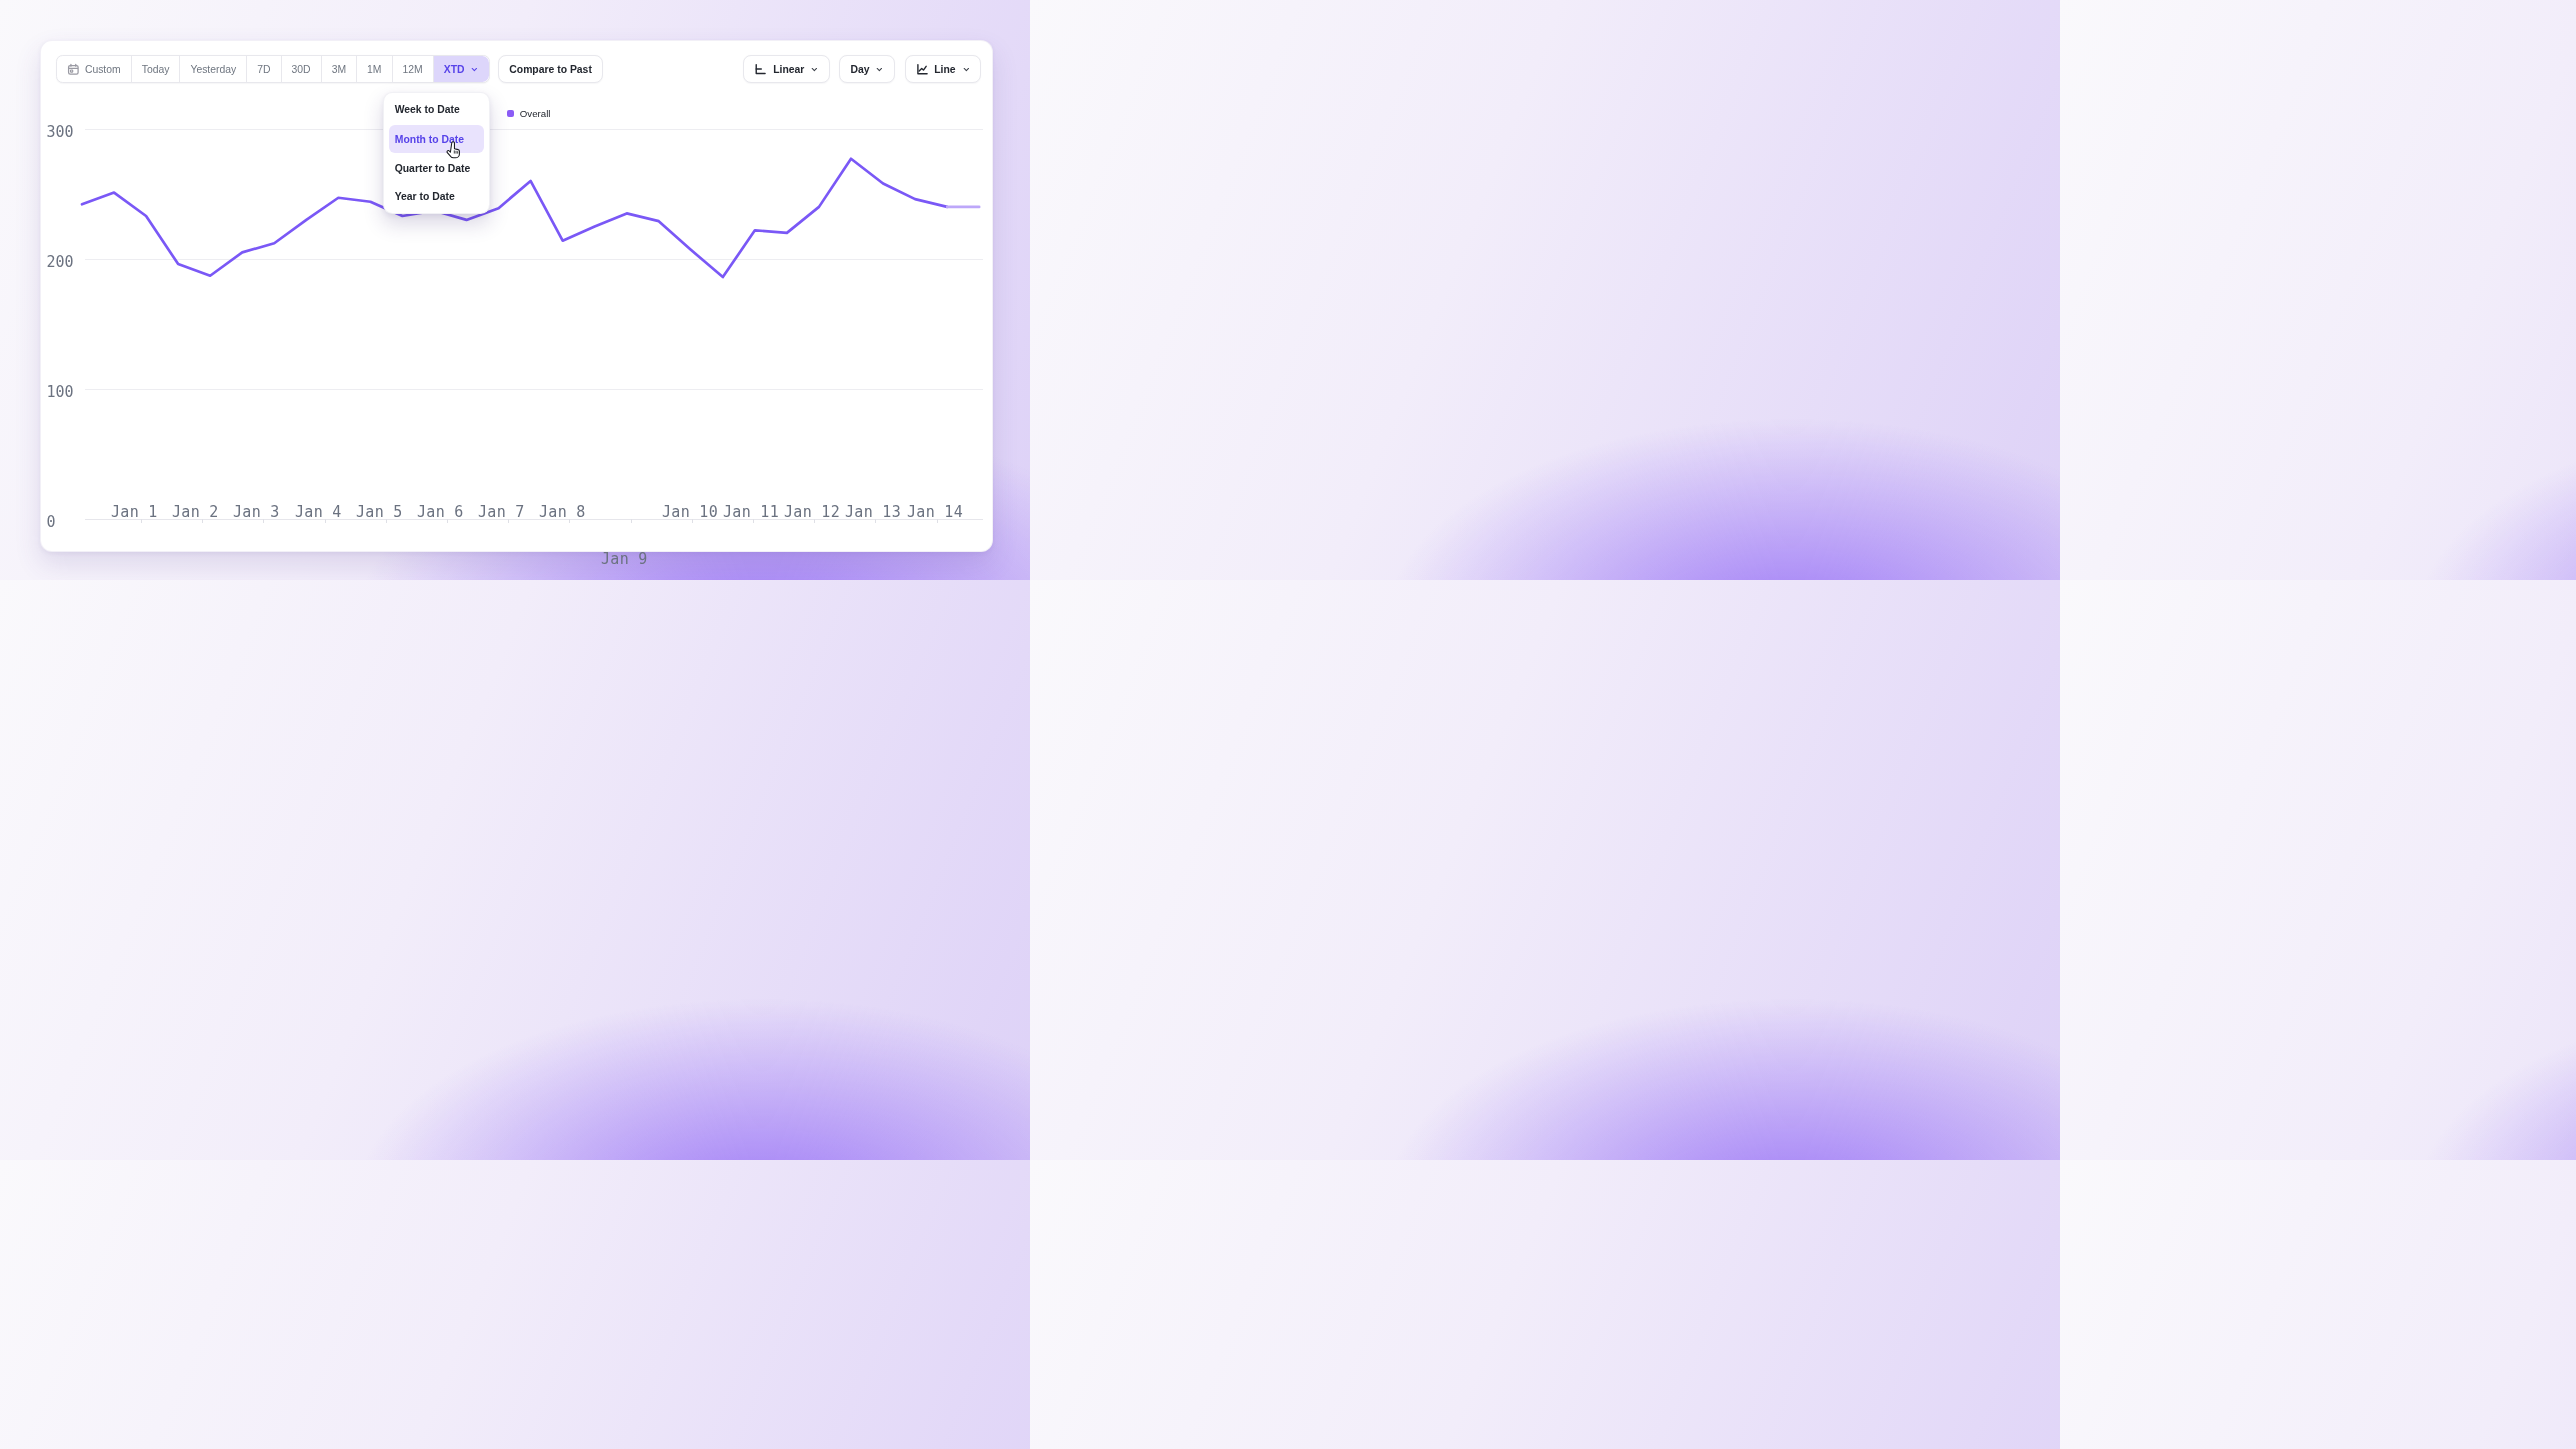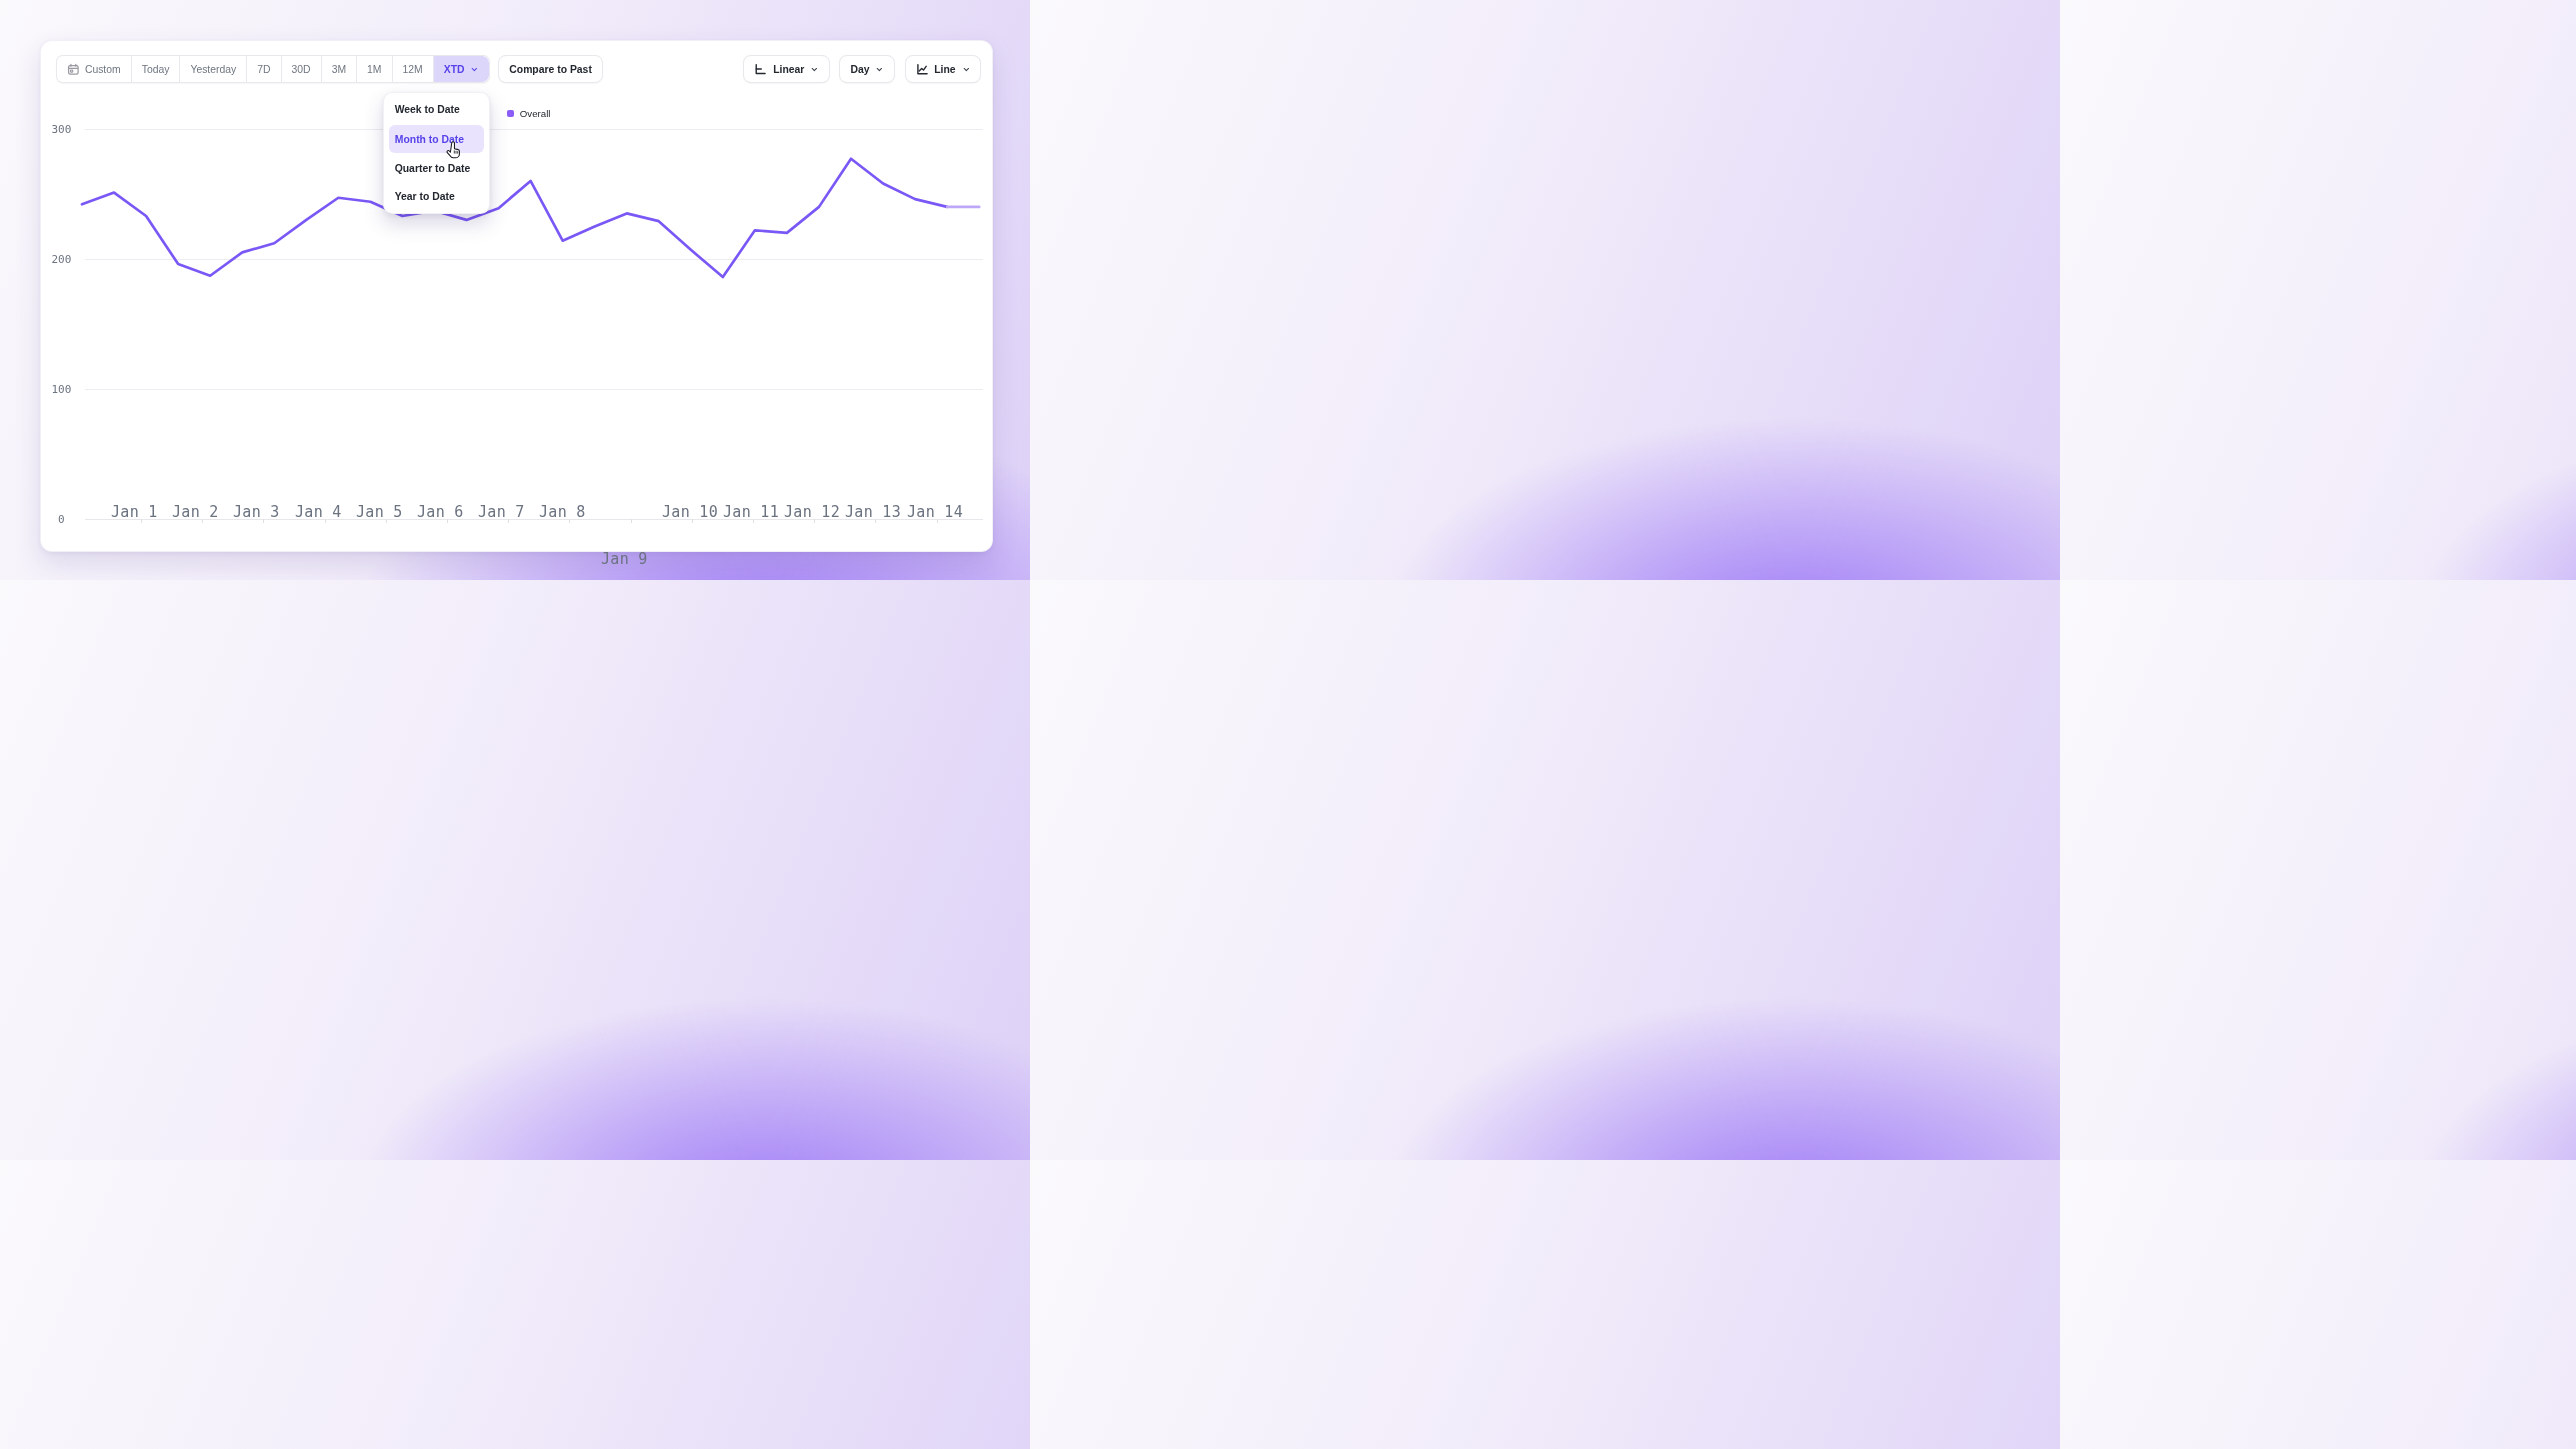--- a/index.html
+++ b/index.html
@@ -54,22 +54,22 @@
   .legend{
     position:absolute; left:466px; top:67px; display:flex; align-items:center; gap:5.4px;
     font-size:9.7px; color:#23272f; cursor:pointer;
   }
   .legend-swatch{ width:7.4px; height:7.4px; border-radius:2px; }
 
   
   .gridline{ position:absolute; left:44px; width:898px; height:0.7px; background:#ededf1; }
   .gridline.zero{ background:#e6e6eb; }
   .y-label{
-    position:absolute; left:5.4px; width:30px; text-align:center;
-    font-family:"DejaVu Sans Mono", monospace; font-size:11px; color:#6b7280;
+    position:absolute; left:5.4px; width:30px; text-align:left;
+    font-family:"DejaVu Sans Mono", monospace; font-size:15px; color:#6b7280;
   }
   .x-tick{ position:absolute; width:0.7px; height:4px; background:#dfe0e6; top:478px; }
   .x-label{
     position:absolute; top:462px; width:60px; margin-left:-30px; text-align:left;
     font-family:"DejaVu Sans Mono", monospace; font-size:15px; color:#6b7280;
     letter-spacing:0.3px; white-space:nowrap;
   }
   #chart-svg{ position:absolute; left:0; top:0; }
 
   

